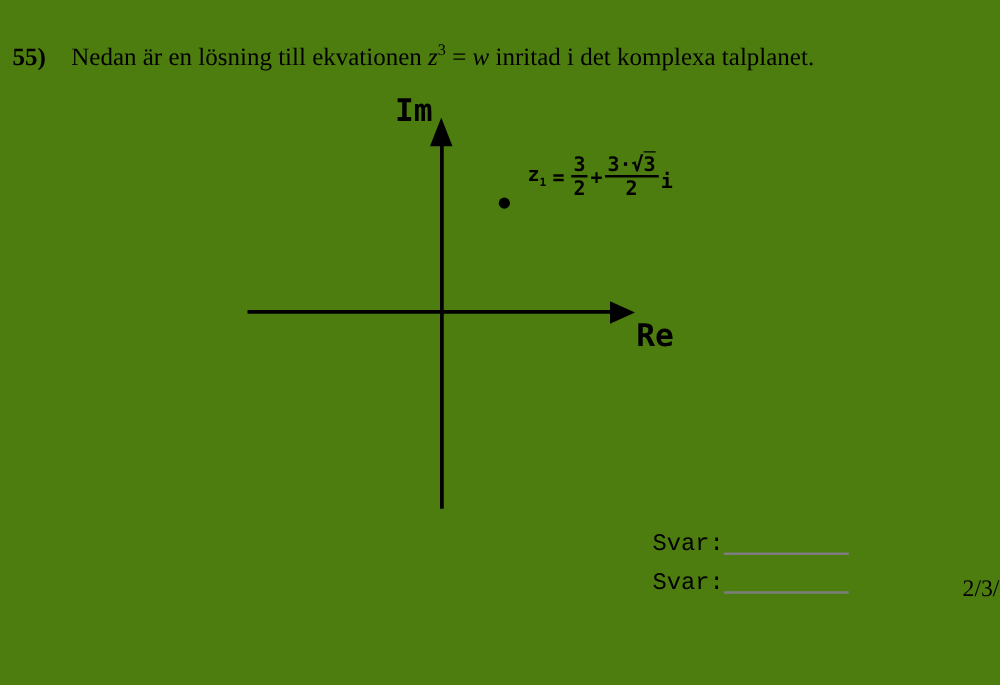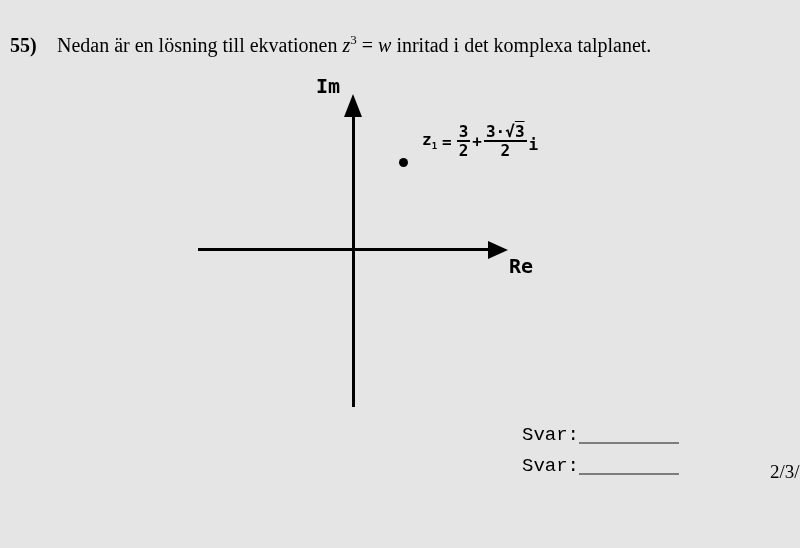--- a/index.html
+++ b/index.html
@@ -1,35 +1,35 @@
 <!DOCTYPE html>
 <html><head>
 <meta charset="utf-8">
 <style>
   * { margin:0; padding:0; box-sizing:border-box; }
   body { background:#ffffff; }
   .page {
-    position:relative; width:800px; height:548px; background:#e5e5e5;
+    position:relative; width:800px; height:548px; background:#4d7c0f;
     color:#000; font-family:"Liberation Serif", serif; overflow:hidden;
   }
 
   
   .title-row { position:absolute; left:10px; top:32px; font-size:20px; white-space:nowrap; }
   .qnum { font-weight:bold; display:inline-block; width:47px; }
   .math-var { font-style:italic; }
   sup.exp { font-size:13px; }
 
   
   .v-axis { position:absolute; left:352px; top:110px; width:3px; height:297px; background:#000; }
   .v-arrowhead { position:absolute; left:344px; top:94px; width:0; height:0;
     border-left:9px solid transparent; border-right:9px solid transparent; border-bottom:23px solid #000; }
   .h-axis { position:absolute; left:198px; top:248px; width:292px; height:3px; background:#000; }
   .h-arrowhead { position:absolute; left:488px; top:241px; width:0; height:0;
     border-top:9px solid transparent; border-bottom:9px solid transparent; border-left:20px solid #000; }
-  .axis-label { position:absolute; font-family:"DejaVu Sans Mono", monospace; font-weight:bold; font-size:20px; }
+  .axis-label { position:absolute; font-family:"DejaVu Sans Mono", monospace; font-weight:bold; font-size:25px; }
   .im-label { left:316px; top:74px; }
   .re-label { left:509px; top:254px; }
   .point { position:absolute; left:399px; top:158px; width:9px; height:9px; background:#000; border-radius:50%; }
 
   .formula { position:absolute; left:422px; top:124px; display:flex; align-items:center;
     font-family:"DejaVu Sans Mono", monospace; font-weight:bold; font-size:16px; }
   .formula sub { font-size:9px; }
   .feq { margin:0 5px; }
   .frac { display:inline-flex; flex-direction:column; align-items:center; line-height:15px; }
   .frac .num { border-bottom:2px solid #000; padding:0 2px 1px 2px; white-space:nowrap; }

